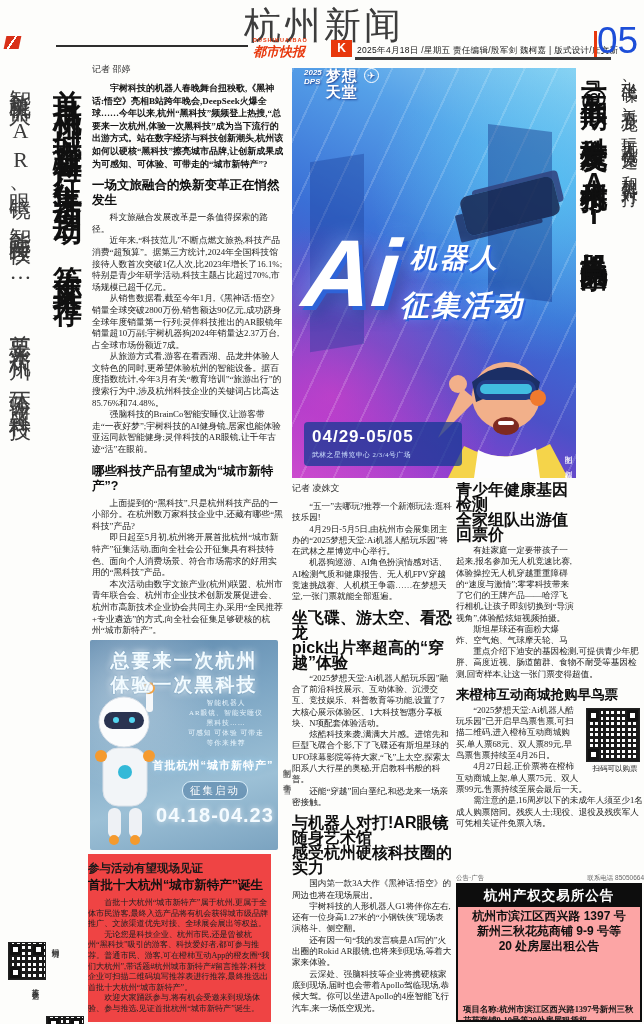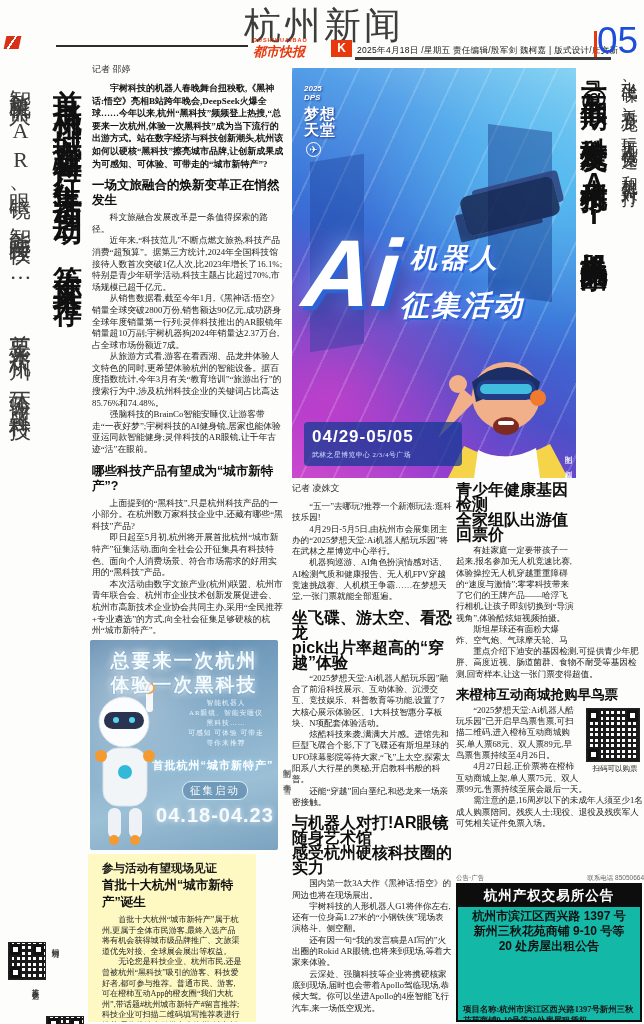--- a/index.html
+++ b/index.html
@@ -54,39 +54,39 @@
              text-shadow:0 0 6px rgba(160,220,255,.9); }
   .promo-btn { position:absolute; left:92px; top:141px; width:66px; text-align:center; font-size:10.5px;
              color:#fff; border:1.5px solid #d9eefa; border-radius:9px; padding:1.5px 0;
              background:rgba(35,85,135,.35); font-family:"Liberation Sans",sans-serif; letter-spacing:2px; }
   .promo-dates { position:absolute; left:50px; top:164px; width:150px; text-align:center; font-size:20px;
              font-weight:bold; color:#f4fbff; letter-spacing:1px; font-family:"Liberation Sans",sans-serif;
              text-shadow:0 0 6px rgba(255,255,255,.7); }
   .promo-credit { left:280px; top:762px; font-size:8px; color:#555; letter-spacing:2px; }
 
   
-  .invite { left:88px; top:854px; width:168px; height:168px; background:#fef9c3; padding:7px 14px; overflow:hidden; }
+  .invite { left:88px; top:854px; width:183px; height:168px; background:#ef4444; padding:7px 0; overflow:hidden; }
   .invite-t1 { font-size:11.5px; font-weight:bold; font-family:"Liberation Sans",sans-serif; color:#1a1a1a; }
   .invite-t2 { font-size:12.5px; font-weight:bold; font-family:"Liberation Sans",sans-serif; color:#111; margin:1px 0 4px; }
   .invite p { font-size:8.1px; line-height:10.6px; text-indent:2em; color:#222; }
 
   
   .poster { left:292px; top:68px; width:284px; height:410px; overflow:hidden;
       background:
         radial-gradient(circle at 14% 80%, rgba(238,62,198,.55), transparent 42%),
         radial-gradient(circle at 88% 30%, rgba(90,220,250,.5), transparent 45%),
         linear-gradient(205deg,#8ed2f2 0%,#55a0e8 22%,#3a6fd6 48%,#4b51c8 68%,#8a3fd0 86%,#c04fd0 100%); }
   .poster::before { content:""; position:absolute; inset:0;
         background:repeating-linear-gradient(115deg, rgba(255,255,255,.16) 0 2px, transparent 2px 30px); }
   .p-city1 { position:absolute; left:18px; top:90px; width:54px; height:190px; background:rgba(25,60,150,.38); transform:skewY(-9deg); }
   .p-city2 { position:absolute; left:196px; top:60px; width:64px; height:170px; background:rgba(20,45,130,.42); transform:skewY(7deg); }
   .p-mech { position:absolute; right:18px; top:118px; width:96px; height:40px; background:rgba(20,30,70,.8);
             border-radius:8px; transform:rotate(-14deg); box-shadow:-14px 10px 0 -6px rgba(30,45,95,.8), 10px -8px 0 -4px rgba(50,70,130,.9); }
-  .p-logo { position:absolute; left:12px; top:16px; color:#fff; display:flex; gap:4px; align-items:flex-start;
-            font-family:"Liberation Sans",sans-serif; text-shadow:1px 1px 2px rgba(20,40,120,.8);flex-direction:column; }
+  .p-logo { position:absolute; left:12px; top:0; color:#fff; display:flex; gap:4px; align-items:flex-start;
+            font-family:"Liberation Sans",sans-serif; text-shadow:1px 1px 2px rgba(20,40,120,.8); }
   .p-logo .yr { font-size:8px; font-style:italic; font-weight:bold; line-height:9px; }
   .p-logo .nm { font-size:15px; font-weight:900; line-height:16px; letter-spacing:1px; }
   .p-plane { font-size:10px; border:1px solid #fff; border-radius:50%; width:15px; height:15px;
              line-height:14px; text-align:center; margin-left:2px; }
   .p-ai { position:absolute; left:12px; top:158px; font-size:95px; line-height:95px; font-weight:900;
           font-style:italic; color:#fff; font-family:"Liberation Sans",sans-serif; transform:skewX(-6deg);
           text-shadow:4px 4px 0 #2e63d8, 8px 8px 16px rgba(30,40,130,.65), 0 0 22px rgba(120,180,255,.8); }
   .p-l1 { position:absolute; left:118px; top:172px; font-size:27px; font-weight:900; font-style:italic; color:#fff;
           letter-spacing:3px; font-family:"Liberation Sans",sans-serif; text-shadow:2px 2px 0 #2e63d8, 0 0 12px rgba(90,150,255,.8); }
   .p-l2 { position:absolute; left:108px; top:218px; font-size:29px; font-weight:900; font-style:italic; color:#fff;
@@ -116,21 +116,21 @@
                          repeating-linear-gradient(90deg,#1a1a1a 0 2.5px,transparent 2.5px 5.5px); }
   .qr i { position:absolute; width:11px; height:11px; background:#fff; border:3px solid #111; }
   .qr i:nth-child(1){ left:1px; top:1px; } .qr i:nth-child(2){ right:1px; top:1px; } .qr i:nth-child(3){ left:1px; bottom:1px; }
   .ticket-qrwrap { float:right; width:58px; margin:3px 0 2px 6px; }
   .ticket-qr { width:54px; height:54px; }
   .qr-cap { font-size:7.5px; text-align:center; margin-top:2px; color:#222; }
 
   
   .ad-labels { left:456px; top:874px; width:188px; display:flex; justify-content:space-between;
                font-size:6.5px; color:#666; font-family:"Liberation Sans",sans-serif; }
-  .adbox { left:456px; top:883px; width:186px; height:139px; border:2px solid #0d0d0d; background:#14b8a6; overflow:hidden; }
+  .adbox { left:456px; top:883px; width:186px; height:139px; border:2px solid #0d0d0d; background:#fca5a5; overflow:hidden; }
   .ad-bar { background:#0d0d0d; color:#fff; text-align:center; font-size:13.5px; font-weight:bold;
             font-family:"Liberation Sans",sans-serif; padding:2px 0; letter-spacing:1px; }
   .ad-title { text-align:center; font-size:12px; line-height:15px; font-weight:bold; color:#111;
               font-family:"Liberation Sans",sans-serif; margin-top:2px; }
   .ad-rows { padding:2px 5px 16px;margin-top:48px; }
   .ad-rows div { font-size:8.4px; line-height:11px; font-weight:bold; color:#161616; }
 
   
   .qr1 { left:8px; top:942px; width:38px; height:38px; }
   .qr2 { left:46px; top:978px; width:38px; height:38px; }
@@ -297,21 +297,21 @@
   </div>
 
   <div class="abs ad-labels">
     <span>公告·广告</span>
     <span>联系电话 85050664</span>
   </div>
   <div class="abs adbox">
     <div class="ad-bar">杭州产权交易所公告</div>
     <div class="ad-title">
       <div>杭州市滨江区西兴路 1397 号</div>
-        <div>新州三秋花苑商铺 9-10 号等</div>
+        <div>新州三秋花苑商铺 9-9 号等</div>
         <div>20 处房屋出租公告</div>
     </div>
     <div class="ad-rows">
       <div>项目名称:杭州市滨江区西兴路1397号新州三秋花苑商铺9-10号等20处房屋租赁权</div>
       <div>出租底价:17307元/年起</div>
       <div>信息披露截止时间:</div>
       <div>2025年4月24日16时</div>
       <div>联系人及电话:于小姐 楼先生</div>
 
     </div>

